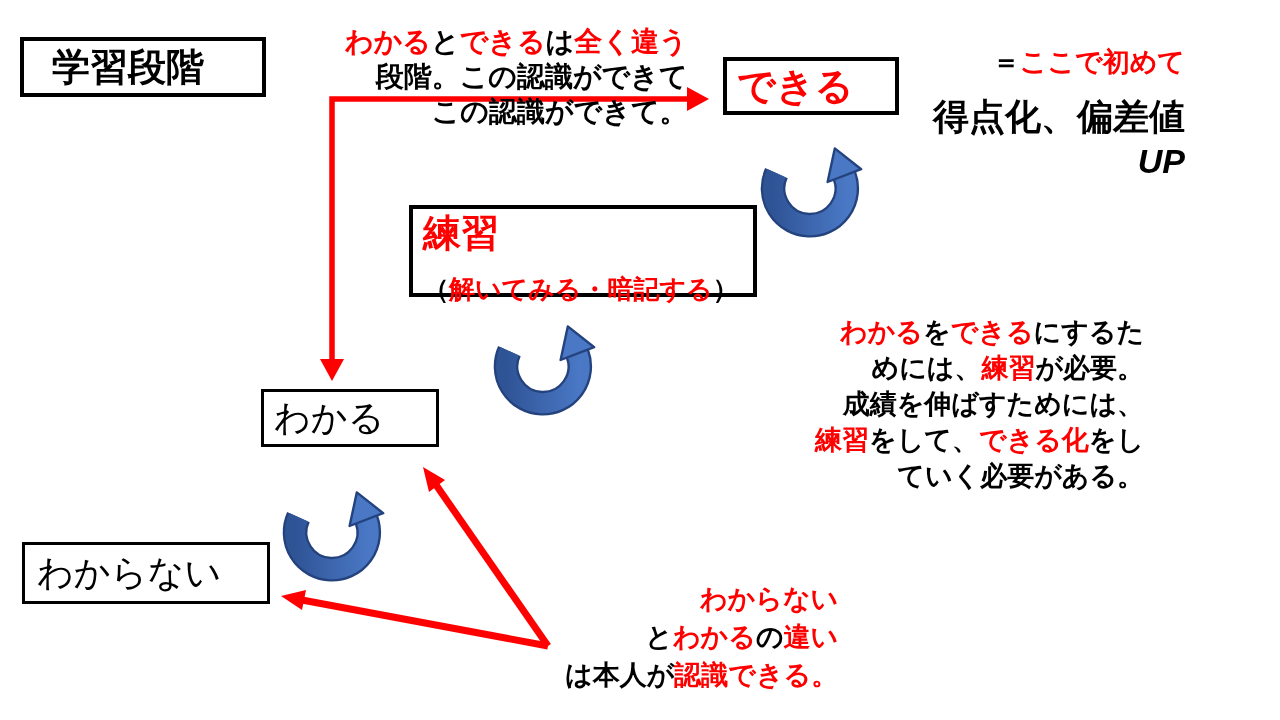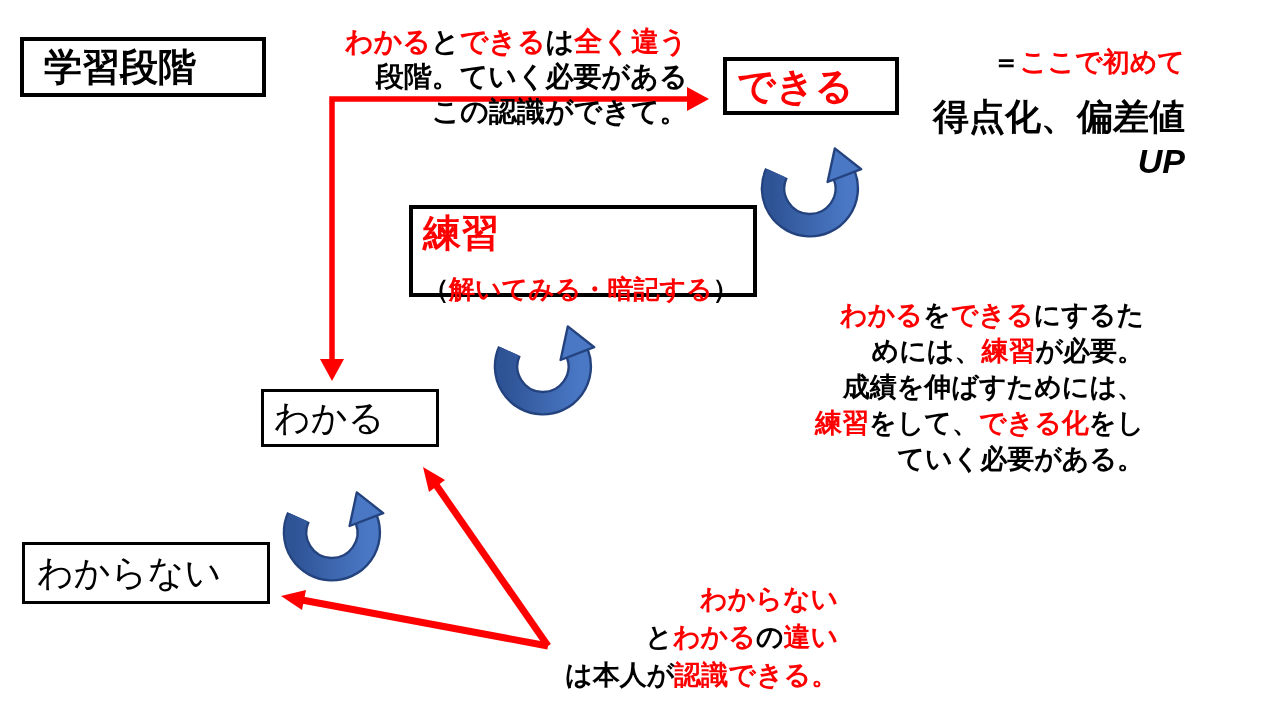--- a/index.html
+++ b/index.html
@@ -8,37 +8,37 @@
     font-family:"Liberation Sans","DejaVu Sans",sans-serif;color:#000;
   }
   .layer-svg{position:absolute;left:0;top:0;width:1280px;height:720px;z-index:0;}
   .abs{position:absolute;z-index:1;}
 
   
   .stage-box{
     background:#ffffff;border:4px solid #000;display:flex;align-items:center;
     box-sizing:border-box;white-space:nowrap;
   }
-  .box-gakushu{left:20px;top:37px;width:246px;height:60px;padding-left:20px;font-size:38px;font-weight:bold;}
+  .box-gakushu{left:20px;top:37px;width:246px;height:60px;padding-left:28px;font-size:38px;font-weight:bold;}
   .box-dekiru {left:723px;top:57px;width:176px;height:58px;padding-left:10px;font-size:38px;font-weight:bold;color:#ff0000;}
   .box-renshu {left:409px;top:205px;width:348px;height:92px;display:block;padding:0 0 0 10px;}
   .renshu-title{font-size:38px;font-weight:bold;color:#ff0000;line-height:48px;}
   .renshu-sub{font-size:26px;font-weight:bold;line-height:32px;margin-top:16px;}
   .box-wakaru   {left:261px;top:389px;width:178px;height:58px;padding-left:10px;font-size:36px;border-width:3px;}
   .box-wakaranai{left:22px;top:542px;width:248px;height:62px;padding-left:12px;font-size:36px;border-width:3px;}
 
   
   .note{white-space:nowrap;text-align:right;}
   .note div{white-space:nowrap;}
   .top-note{left:345px;top:24px;font-size:28px;font-weight:bold;line-height:35px;}
   .score-note{left:933px;top:45px;}
   .score-l1{font-size:27px;font-weight:bold;line-height:34px;}
   .score-l2{font-size:36px;font-weight:bold;line-height:46px;margin-top:15px;}
   .score-l3{font-size:34px;font-weight:bold;line-height:42px;font-style:italic;}
-  .mid-note{left:815px;top:297px;font-size:27px;font-weight:bold;line-height:36px;}
+  .mid-note{left:815px;top:314px;font-size:27px;font-weight:bold;line-height:36px;}
   .bottom-note{left:565px;top:580px;font-size:27px;font-weight:bold;line-height:38px;}
 
   .c-r{color:#ff0000;}
   .c-k{color:#000000;}
 </style>
 </head>
 <body>
 
 <div class="canvas">
 
@@ -92,21 +92,21 @@
   <div class="abs stage-box box-wakaru">
     <span>わかる</span>
   </div>
 
   <div class="abs stage-box box-wakaranai">
     <span>わからない</span>
   </div>
 
   <div class="abs note top-note">
     <div><span class="c-r">わかる</span><span class="c-k">と</span><span class="c-r">できる</span><span class="c-k">は</span><span class="c-r">全く違う</span></div>
-    <div><span class="c-k">段階。ていく必要がある</span></div>
+    <div><span class="c-k">段階。この認識ができて</span></div>
     <div><span class="c-k">この認識ができて。</span></div>
   </div>
 
   <div class="abs note score-note">
     <div class="score-l1"><span class="c-k">＝</span><span class="c-r">ここで初めて</span></div>
     <div class="score-l2"><span class="c-k">得点化、偏差値</span></div>
     <div class="score-l3"><span class="c-k">UP</span></div>
   </div>
 
   <div class="abs note mid-note">

